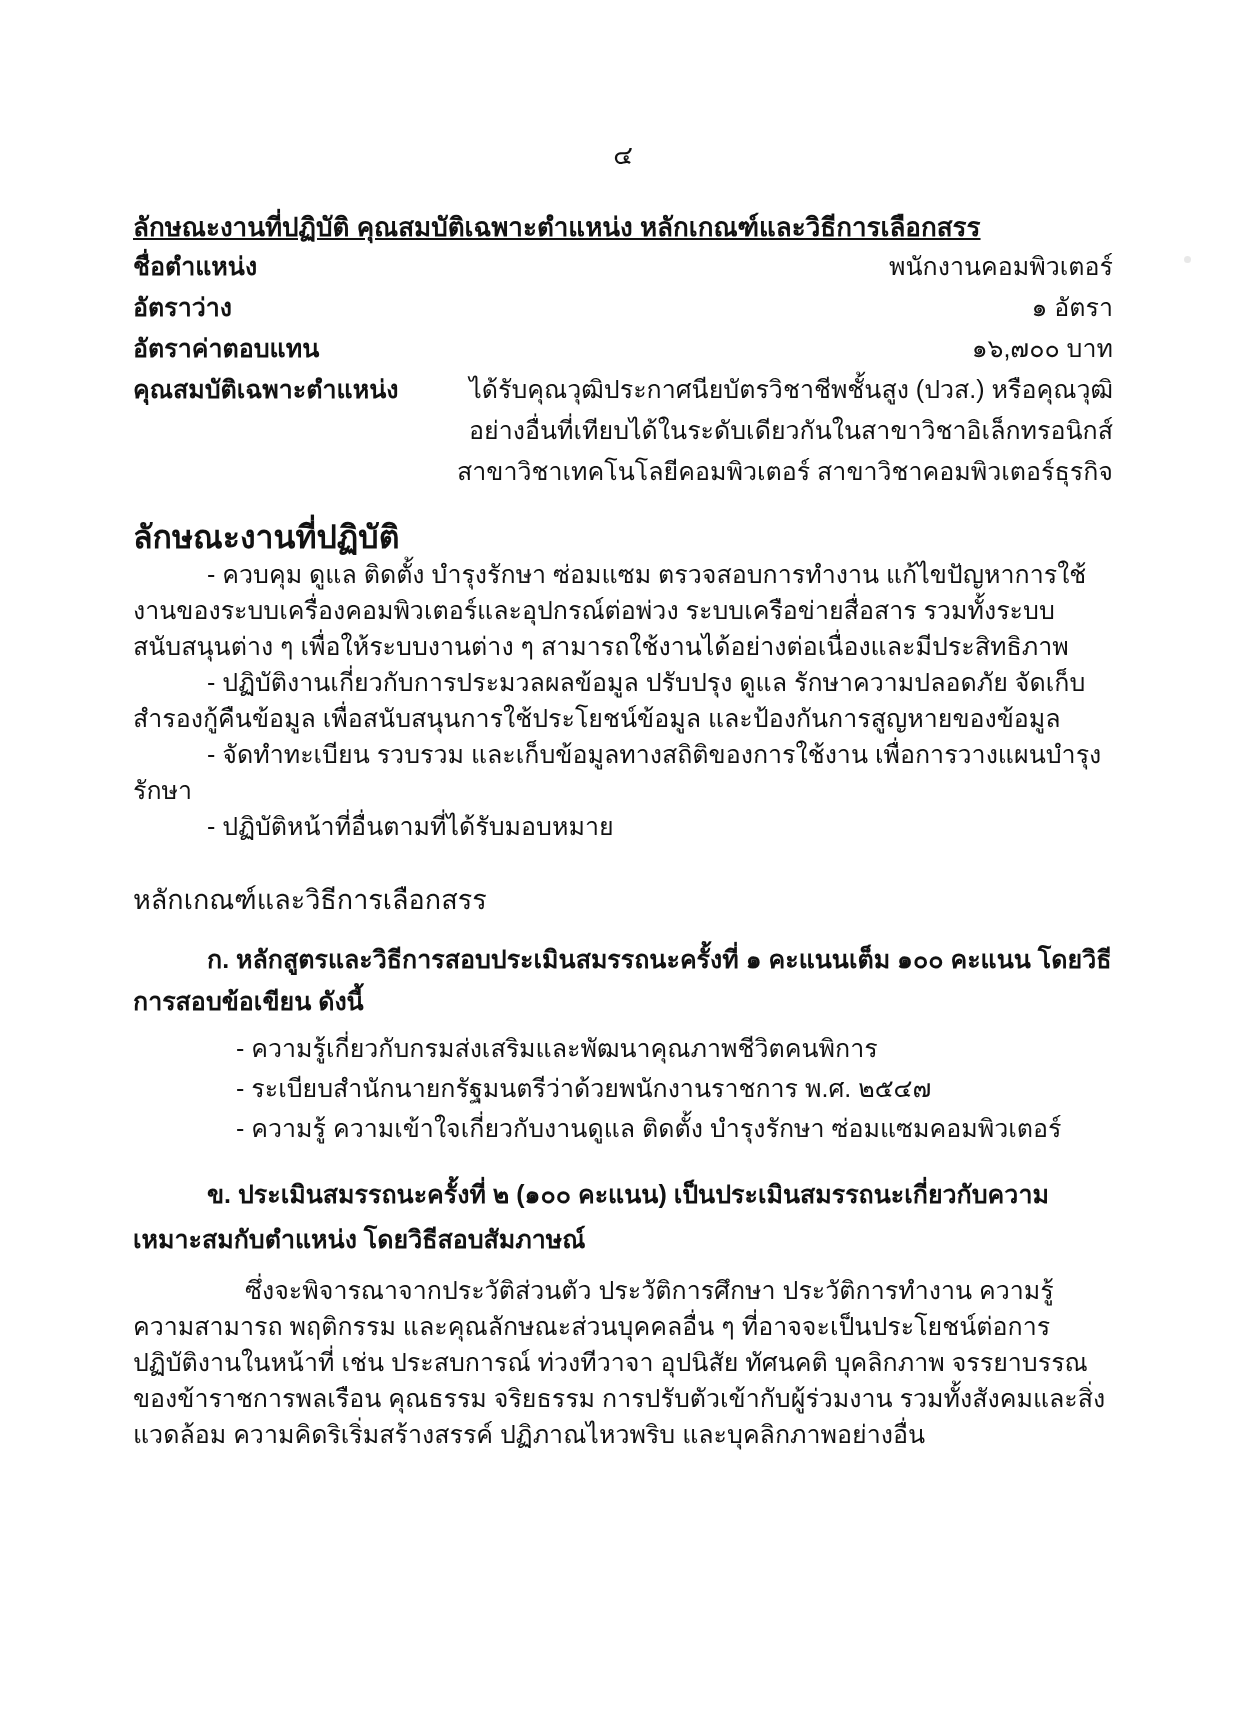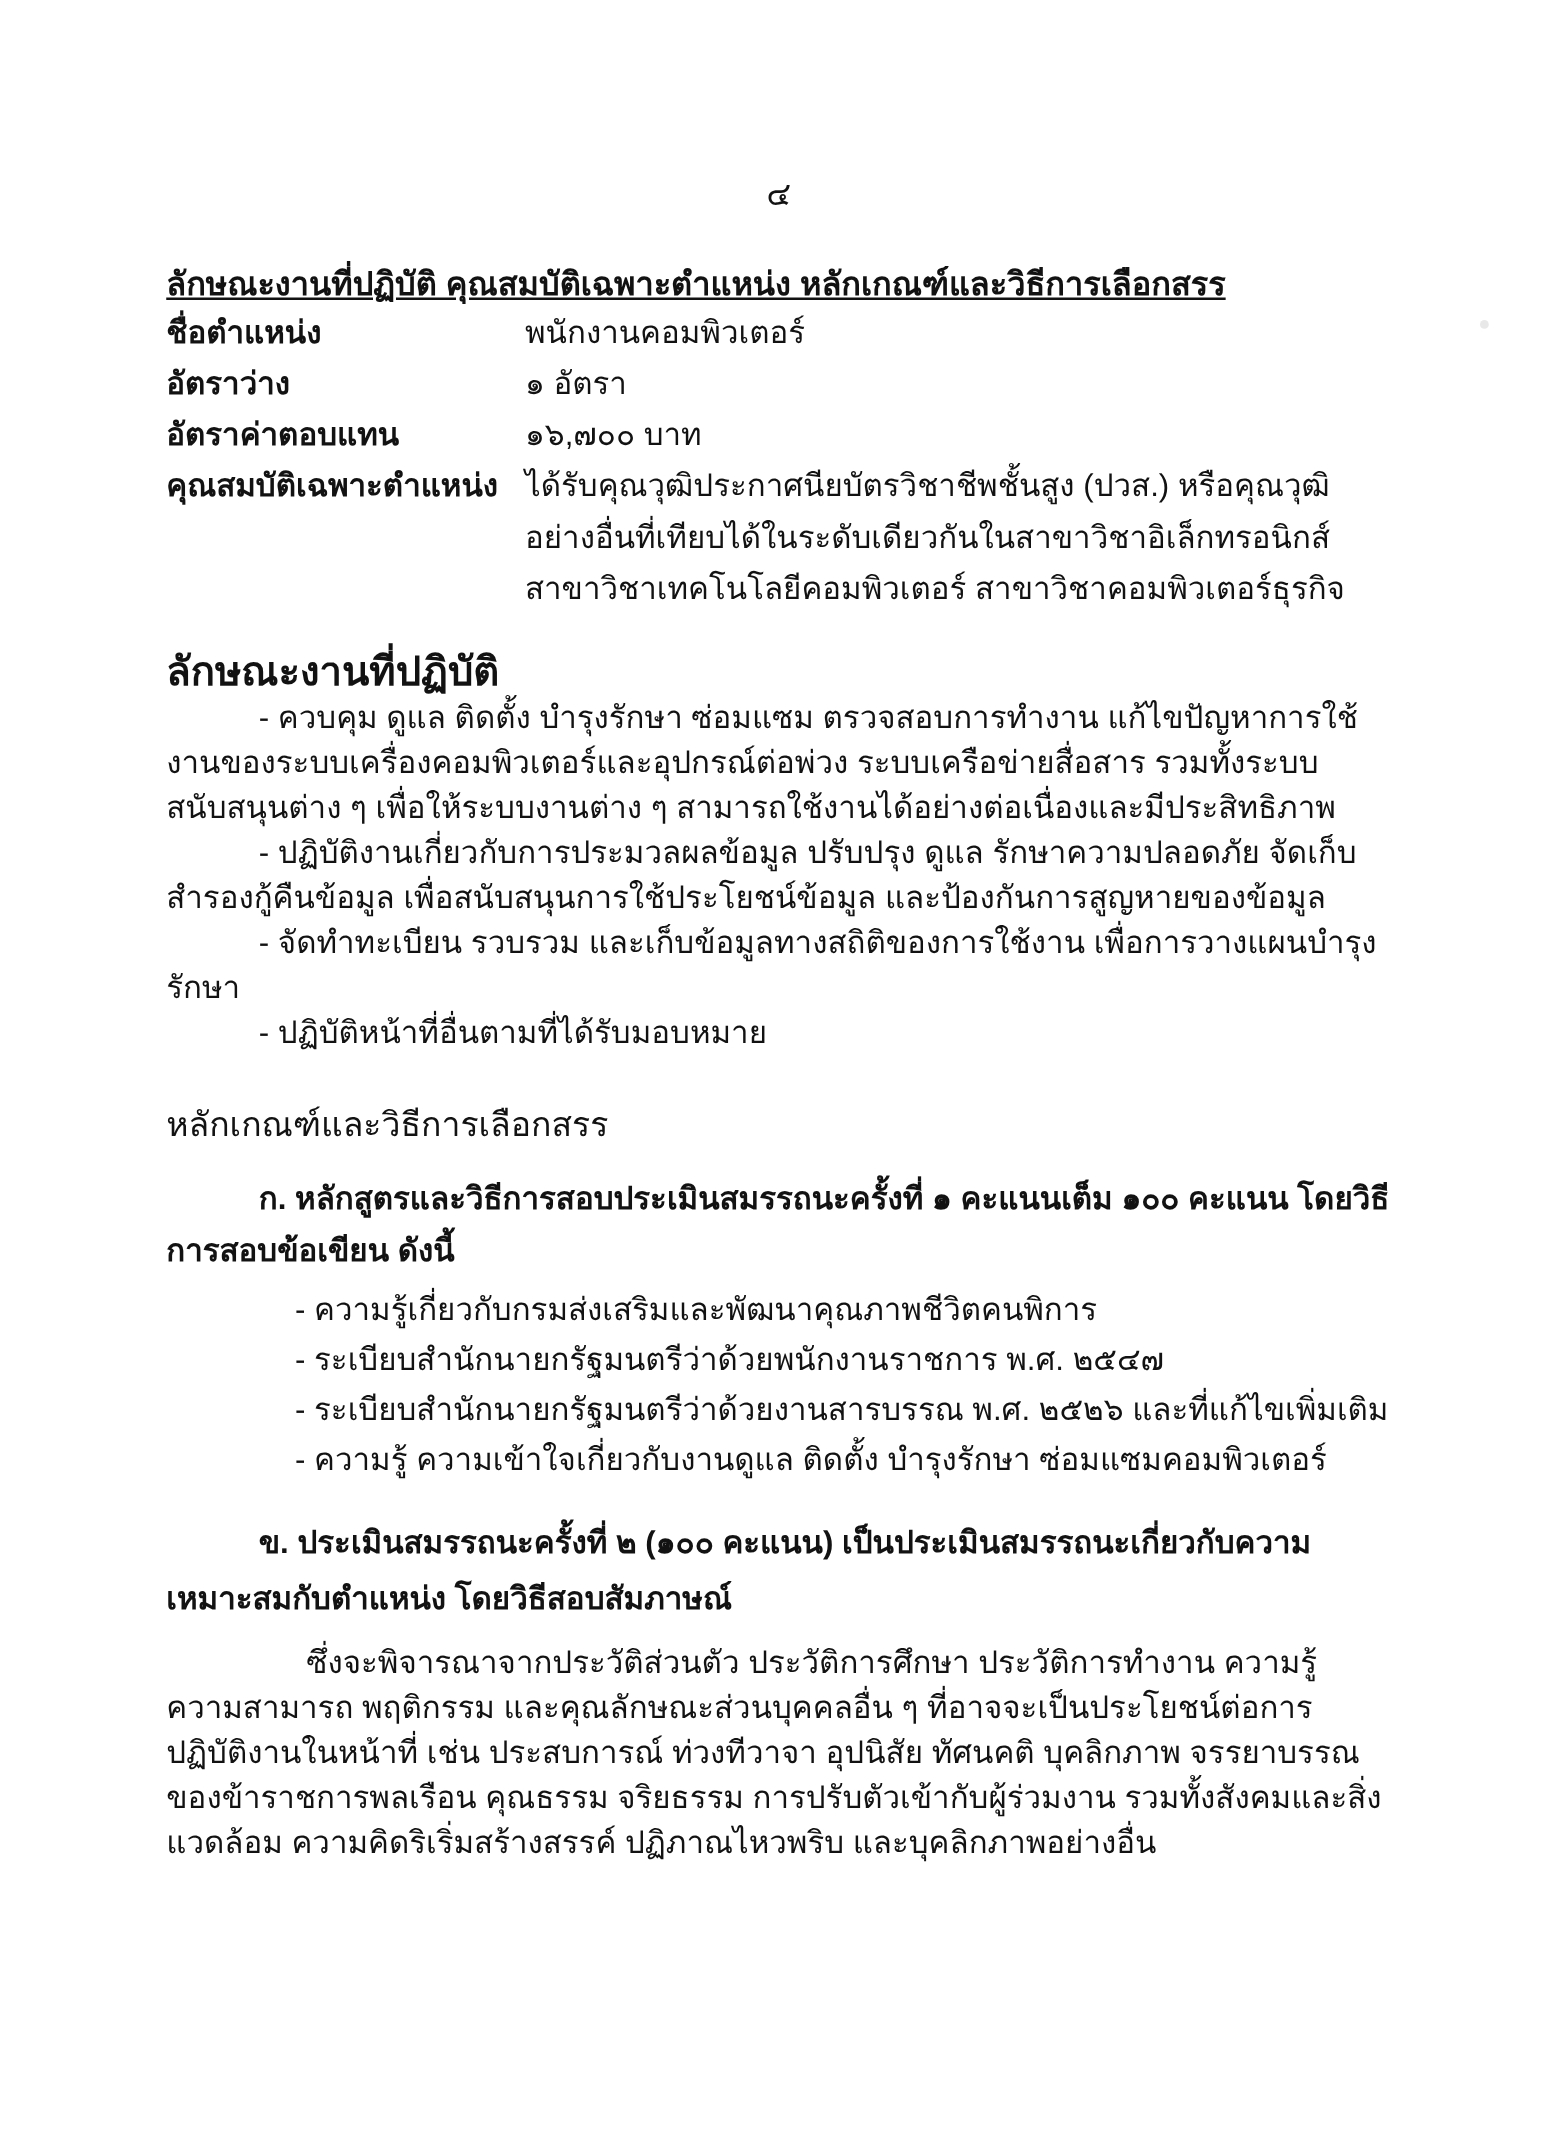--- a/index.html
+++ b/index.html
@@ -44,20 +44,21 @@
     width: 287px;
     flex: 0 0 287px;
     font-weight: 700;
     font-size: 25px;
     line-height: 41px;
   }
   .field-value {
     flex: 1 1 auto;
     font-size: 25px;
     line-height: 41px;
+    text-align: right;
   }
   .section-heading {
     margin-top: 26px;
     font-size: 32px;
     font-weight: 700;
     line-height: 38px;
   }
   .duty-item {
     margin: 0;
     font-size: 25px;
@@ -147,21 +148,20 @@
     <p class="duty-item">- ปฏิบัติหน้าที่อื่นตามที่ได้รับมอบหมาย</p>
   </div>
 
   <div class="criteria-heading">หลักเกณฑ์และวิธีการเลือกสรร</div>
 
   <div class="criteria-intro">ก. หลักสูตรและวิธีการสอบประเมินสมรรถนะครั้งที่ ๑ คะแนนเต็ม ๑๐๐ คะแนน โดยวิธีการสอบข้อเขียน ดังนี้</div>
 
   <div class="exam-topics">
     <p class="exam-topic">- ความรู้เกี่ยวกับกรมส่งเสริมและพัฒนาคุณภาพชีวิตคนพิการ</p>
     <p class="exam-topic">- ระเบียบสำนักนายกรัฐมนตรีว่าด้วยพนักงานราชการ พ.ศ. ๒๕๔๗</p>
-    <p class="exam-topic">- ระเบียบสำนักนายกรัฐมนตรีว่าด้วยงานสารบรรณ พ.ศ. ๒๕๒๖ และที่แก้ไขเพิ่มเติม</p>
     <p class="exam-topic">- ความรู้ ความเข้าใจเกี่ยวกับงานดูแล ติดตั้ง บำรุงรักษา ซ่อมแซมคอมพิวเตอร์</p>
   </div>
 
   <div class="criteria-intro-b">ข. ประเมินสมรรถนะครั้งที่ ๒ (๑๐๐ คะแนน) เป็นประเมินสมรรถนะเกี่ยวกับความเหมาะสมกับตำแหน่ง โดยวิธีสอบสัมภาษณ์</div>
 
   <div class="interview-paragraph">ซึ่งจะพิจารณาจากประวัติส่วนตัว ประวัติการศึกษา ประวัติการทำงาน ความรู้ ความสามารถ พฤติกรรม และคุณลักษณะส่วนบุคคลอื่น ๆ ที่อาจจะเป็นประโยชน์ต่อการปฏิบัติงานในหน้าที่ เช่น ประสบการณ์ ท่วงทีวาจา อุปนิสัย ทัศนคติ บุคลิกภาพ จรรยาบรรณของข้าราชการพลเรือน คุณธรรม จริยธรรม การปรับตัวเข้ากับผู้ร่วมงาน รวมทั้งสังคมและสิ่งแวดล้อม ความคิดริเริ่มสร้างสรรค์ ปฏิภาณไหวพริบ และบุคลิกภาพอย่างอื่น</div>
 
 </div>
 
 <div class="scan-artifact"></div>

